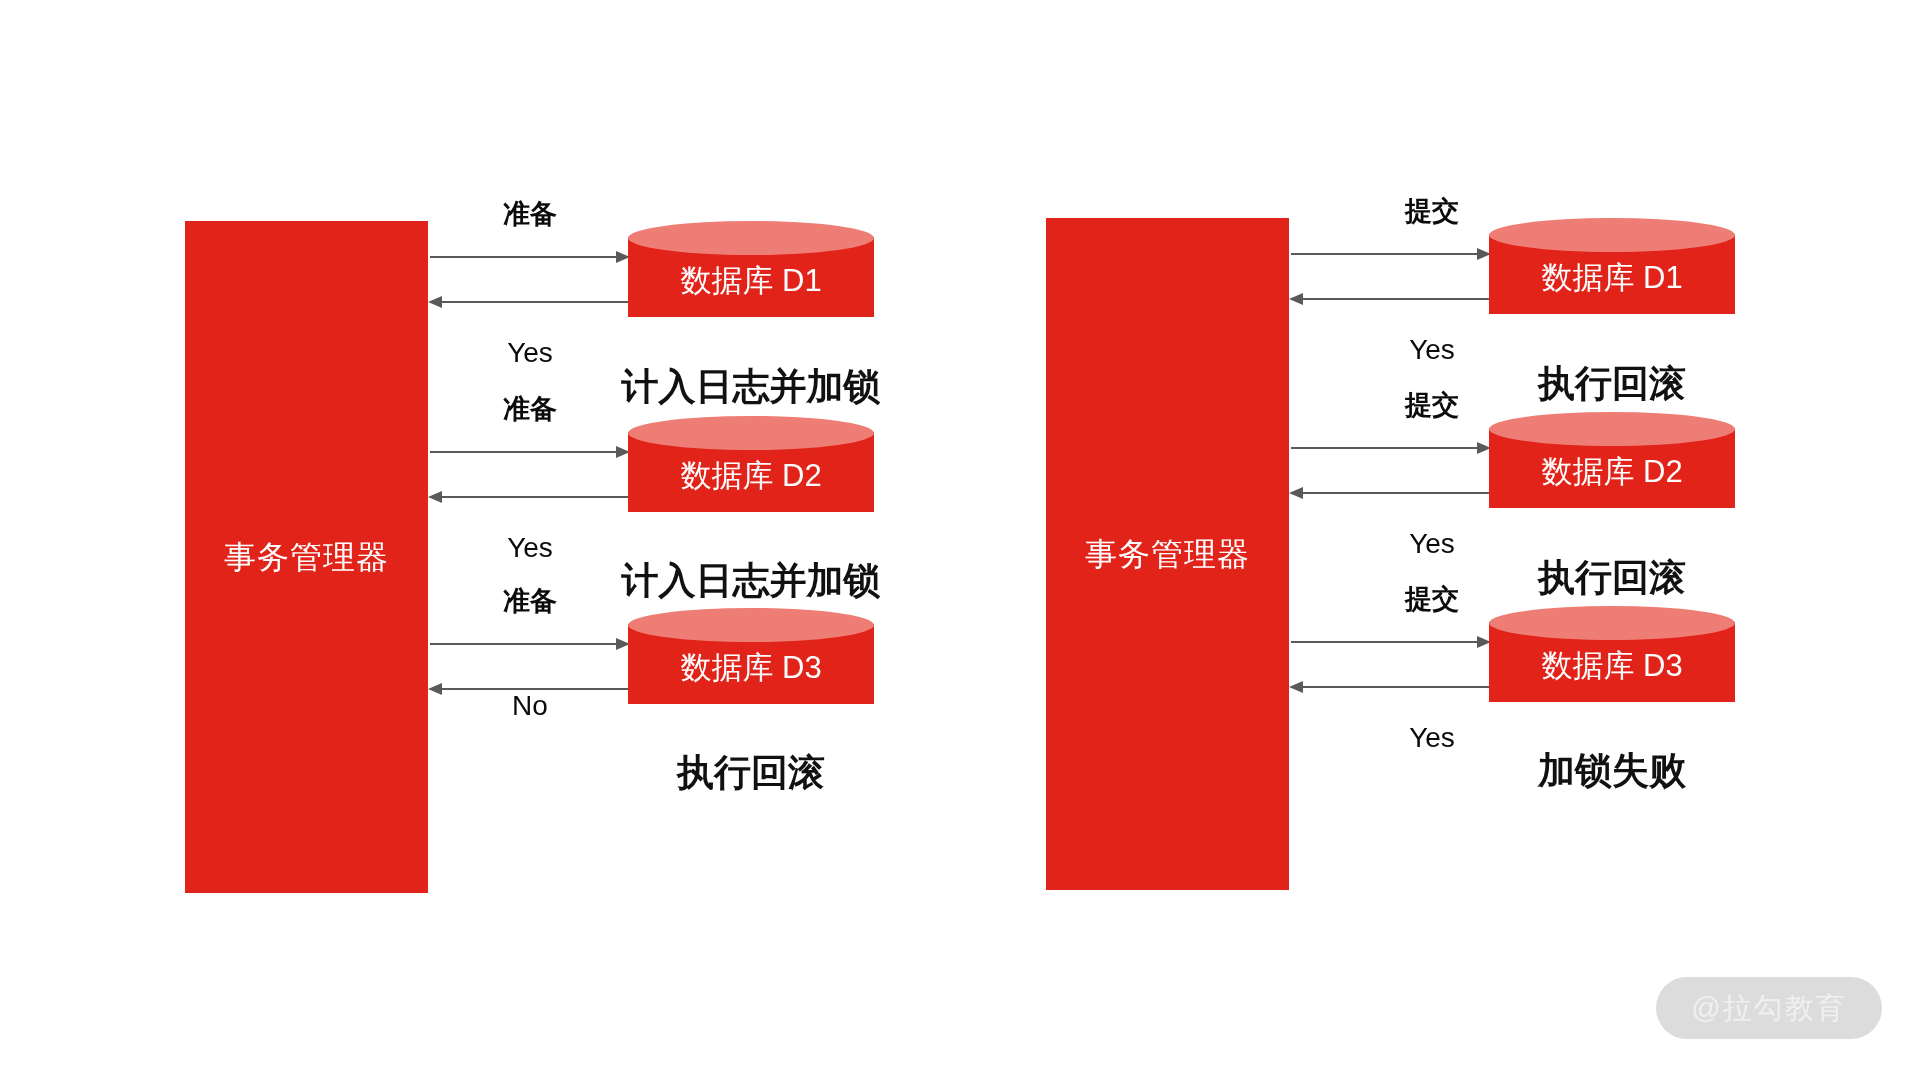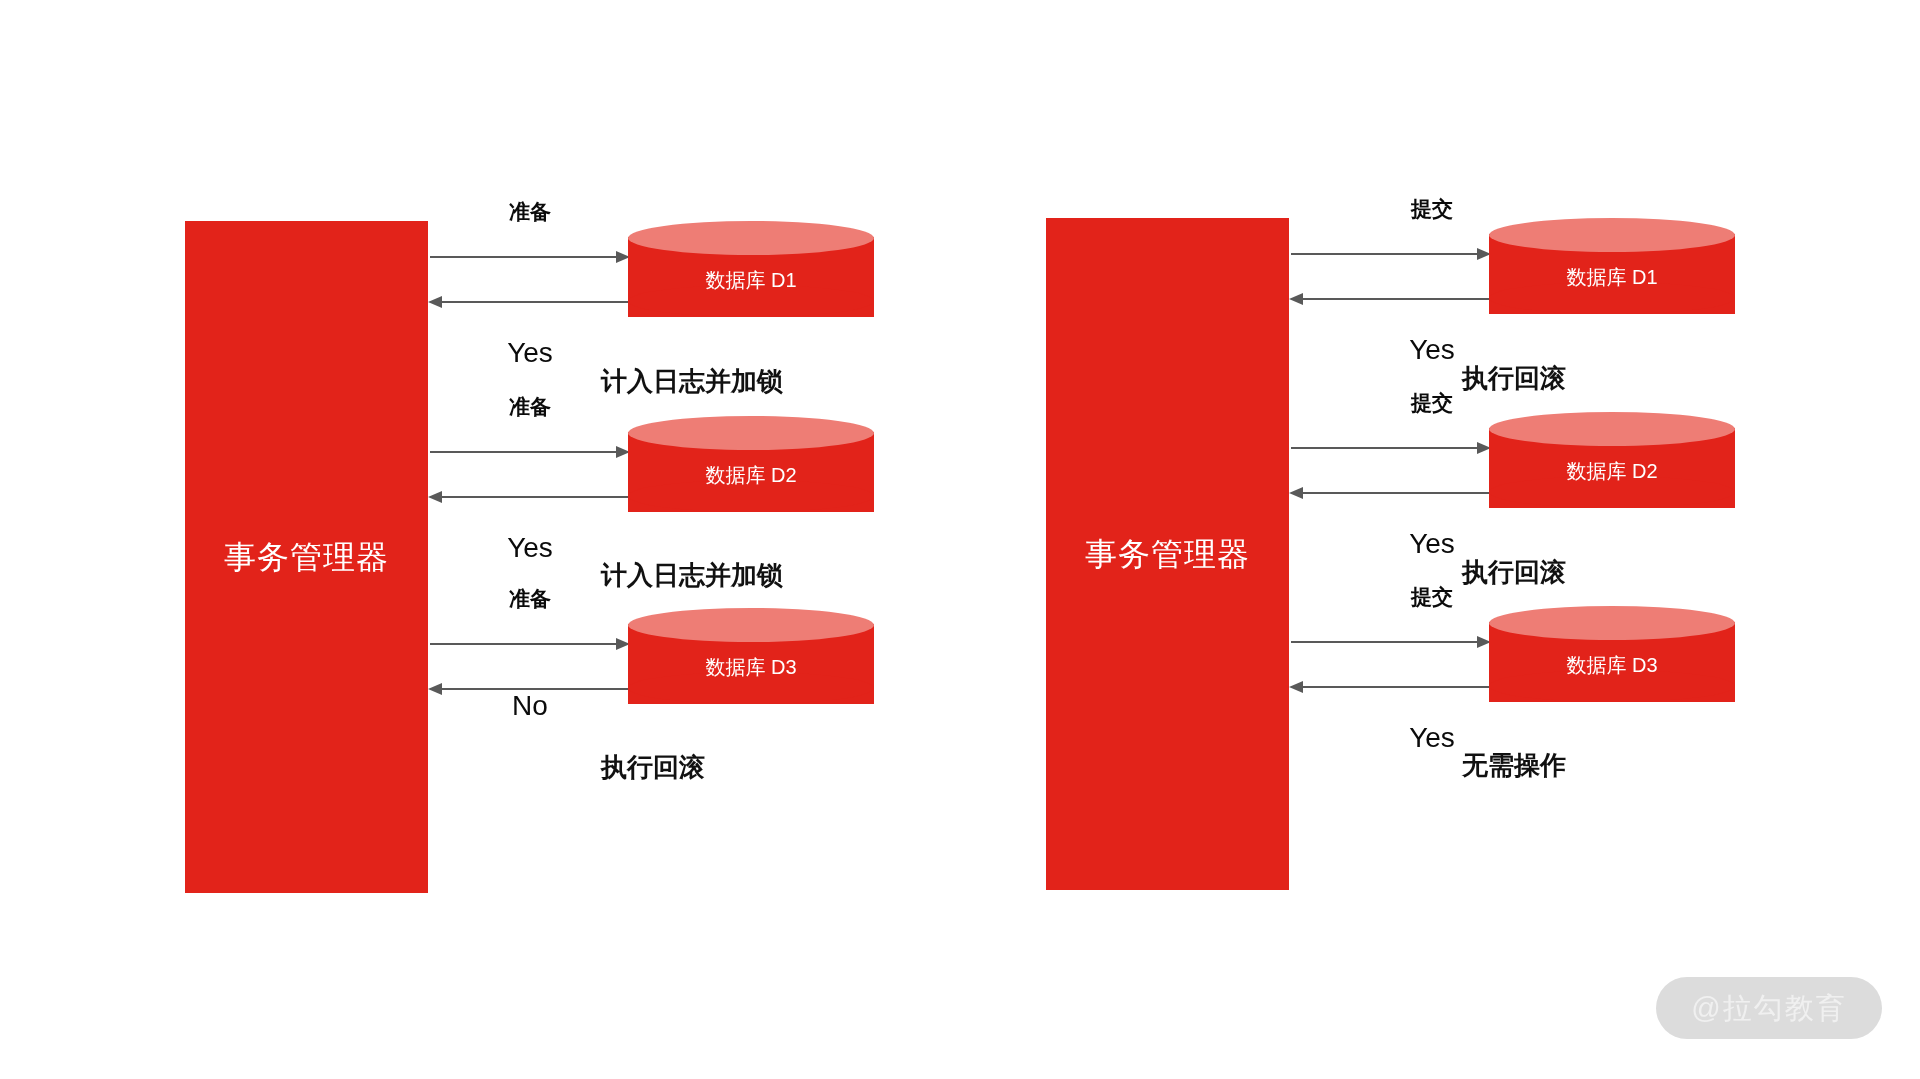--- a/index.html
+++ b/index.html
@@ -73,34 +73,34 @@
   .cyl .cyl-text {
     position: absolute;
     left: 0;
     top: 0;
     width: 246px;
     height: 112px;
     display: flex;
     align-items: center;
     justify-content: center;
     color: #ffffff;
-    font-size: 20px;
+    font-size: 31px;
     line-height: 1;
     white-space: nowrap;
     z-index: 3;
     padding-top: 6px;
     box-sizing: border-box;
   }
 
   
   .cyl-caption {
     position: absolute;
     width: 300px;
-    text-align: left;
-    font-size: 26px;
+    text-align: center;
+    font-size: 37px;
     font-weight: 700;
     color: #111111;
     line-height: 1;
     white-space: nowrap;
   }
 
   
   .arrow {
     position: absolute;
     height: 14px;
@@ -126,21 +126,21 @@
   .arrow.left .head {
     left: 0;
     border-right: 14px solid #595959;
   }
 
   
   .arrow-label {
     position: absolute;
     width: 200px;
     text-align: center;
-    font-size: 21px;
+    font-size: 27px;
     font-weight: 700;
     color: #0b0b0b;
     line-height: 1;
     white-space: nowrap;
   }
   .arrow-label.latin {
     font-weight: 400;
     font-size: 28px;
   }
 
@@ -283,19 +283,19 @@
     <div class="head"></div>
   </div>
   <div class="arrow-label latin" style="left:1332px; top:724px;">Yes</div>
 
   <div class="cyl" style="left:1489px; top:606px;">
     <div class="body"></div>
     <div class="bottom"></div>
     <div class="top"></div>
     <div class="cyl-text">数据库 D3</div>
   </div>
-  <div class="cyl-caption" style="left:1462px; top:752px;">无需操作</div>
+  <div class="cyl-caption" style="left:1462px; top:752px;">加锁失败</div>
 
   <div class="watermark">
     <span>@拉勾教育</span>
   </div>
 
 </div>
 
 </body></html>

